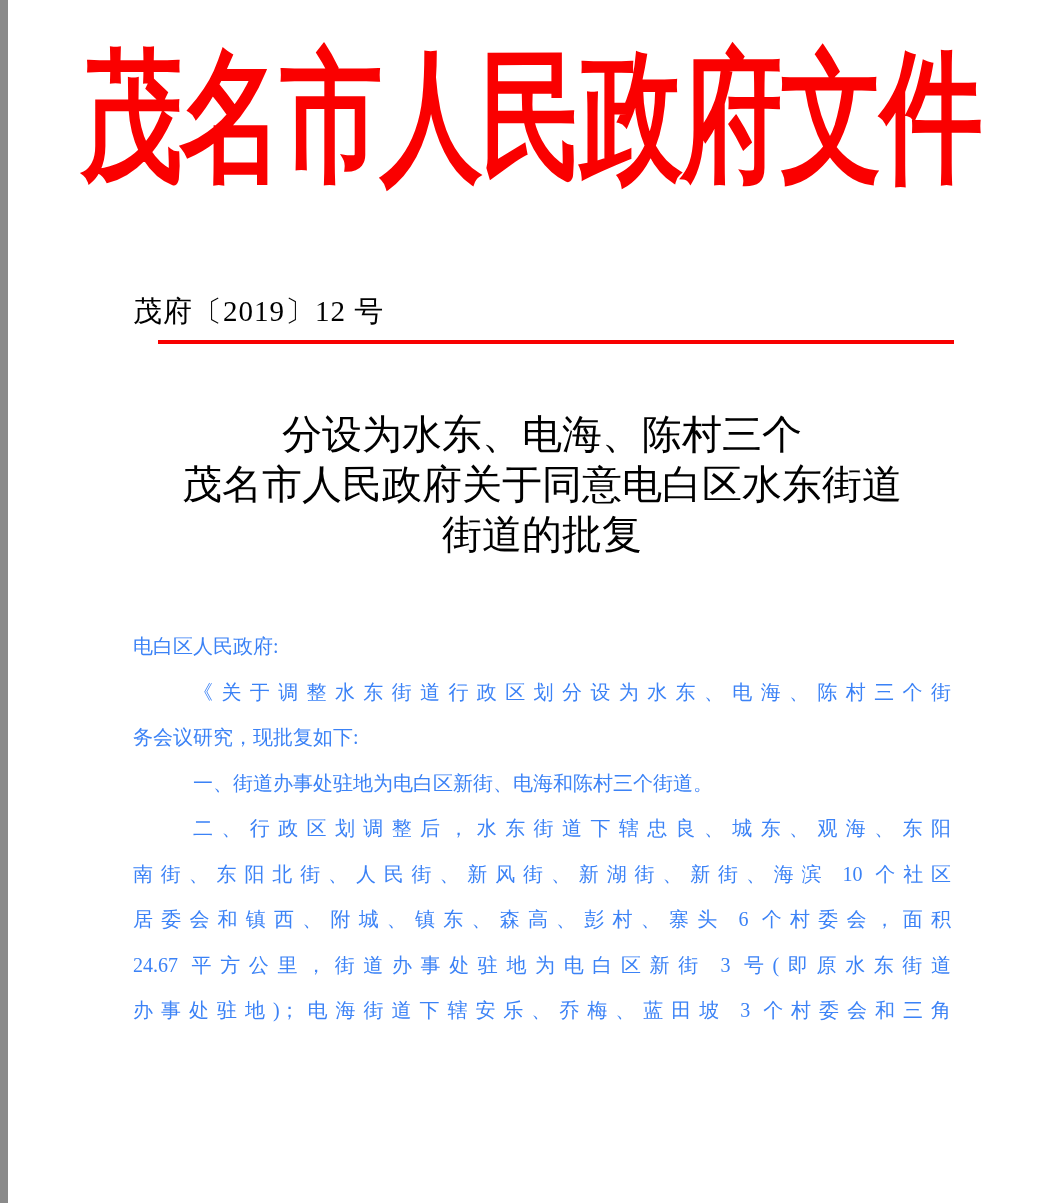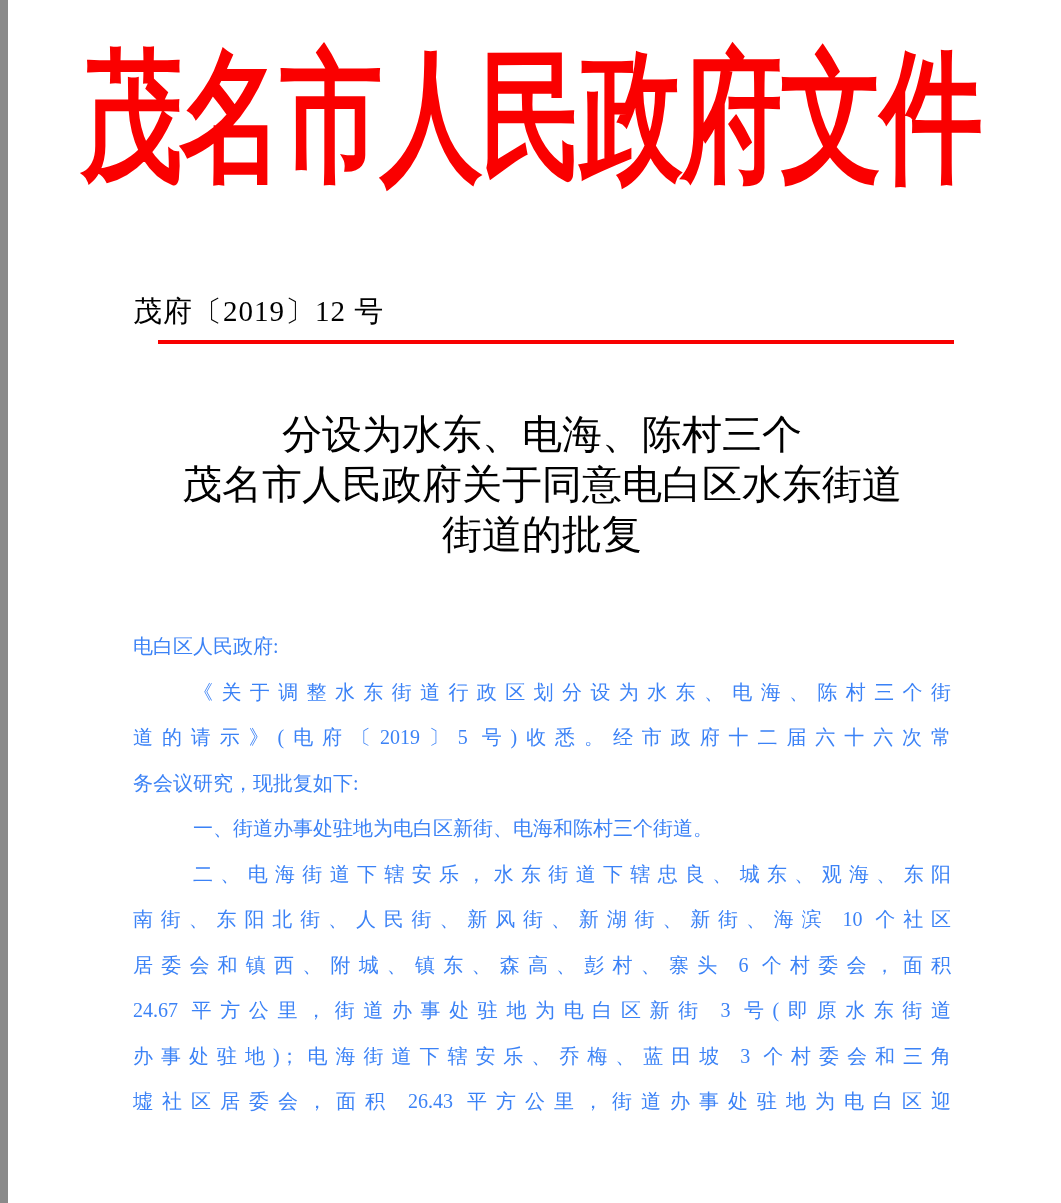--- a/index.html
+++ b/index.html
@@ -93,24 +93,22 @@
 
   <div class="doc-title">
     <div>分设为水东、电海、陈村三个</div>
     <div>茂名市人民政府关于同意电白区水东街道</div>
     <div>街道的批复</div>
   </div>
 
   <div class="body-text">
     <div class="body-line">电白区人民政府:</div>
     <div class="body-line ind jst">《关于调整水东街道行政区划分设为水东、电海、陈村三个街</div>
-    <div class="body-line jst">道的请示》(电府〔2019〕5 号)收悉。经市政府十二届六十六次常</div>
     <div class="body-line">务会议研究，现批复如下:</div>
     <div class="body-line ind">一、街道办事处驻地为电白区新街、电海和陈村三个街道。</div>
-    <div class="body-line ind jst">二、电海街道下辖安乐，水东街道下辖忠良、城东、观海、东阳</div>
+    <div class="body-line ind jst">二、行政区划调整后，水东街道下辖忠良、城东、观海、东阳</div>
     <div class="body-line jst">南街、东阳北街、人民街、新风街、新湖街、新街、海滨 10 个社区</div>
     <div class="body-line jst">居委会和镇西、附城、镇东、森高、彭村、寨头 6 个村委会，面积</div>
     <div class="body-line jst">24.67 平方公里，街道办事处驻地为电白区新街 3 号(即原水东街道</div>
     <div class="body-line jst">办事处驻地)；电海街道下辖安乐、乔梅、蓝田坡 3 个村委会和三角</div>
-    <div class="body-line jst">墟社区居委会，面积 26.43 平方公里，街道办事处驻地为电白区迎</div>
   </div>
 
 </div>
 
 </body></html>

